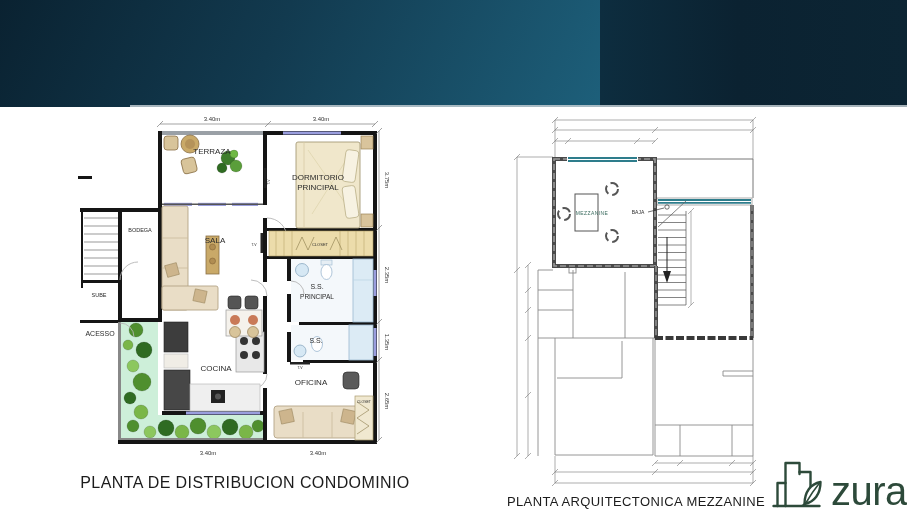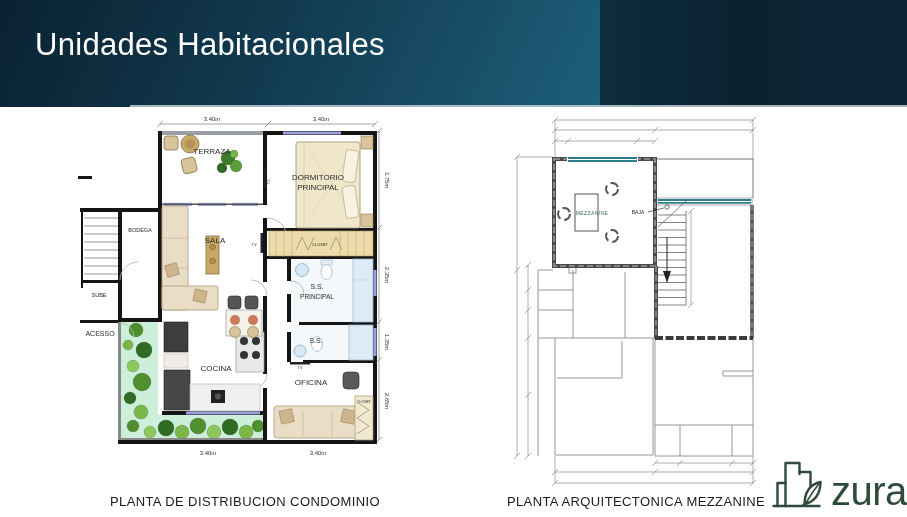--- a/index.html
+++ b/index.html
@@ -18,37 +18,36 @@
   
   .plan{position:absolute;}
   #left-plan{left:78px;top:110px;}
   #right-plan{left:495px;top:115px;}
   svg text{font-family:"Liberation Sans",sans-serif;fill:#2a2a2a;text-anchor:middle;}
   .t8{font-size:8px;} .t7{font-size:7px;} .t65{font-size:6.5px;} .t55{font-size:5.5px;}
   .t5{font-size:5px;} .t4{font-size:4px;} .t35{font-size:3.5px;}
   .tdim{font-size:6px;fill:#333;}
   .tmezz{font-size:5px;fill:#3a6b5e;letter-spacing:.4px;}
   .caption{position:absolute;text-align:center;color:#1c1c1c;letter-spacing:.4px;}
-  #caption-left{left:80px;top:474px;width:330px;font-size:13px;margin-top:20px;}
+  #caption-left{left:80px;top:474px;width:330px;font-size:16px;}
   #caption-right{left:495px;top:494px;width:282px;font-size:13px;}
   
   .logo{position:absolute;left:770px;top:452px;display:flex;align-items:flex-end;gap:5px;}
   .logo-text{color:#2d4a3a;font-size:40px;font-weight:500;letter-spacing:-.5px;
     line-height:.95;}
 </style>
 </head>
 <body>
 
 <div class="slide">
 
   <div class="banner">
     <div class="banner-left"></div>
     <div class="banner-right"></div>
     <div class="banner-line"></div>
-    <div class="slide-title">Unidades Habitacionales</div>
   </div>
 
   <svg id="left-plan" class="plan" width="320" height="390" viewBox="0 0 320 390">
 
     <g>
       <rect x="43" y="212" width="37" height="118" fill="#cdefd9"></rect>
       <rect x="43" y="305" width="142" height="25" fill="#cdefd9"></rect>
       <g stroke="rgba(0,0,0,.25)" stroke-width="0.6">
         <circle cx="58" cy="220" r="7" fill="#4f8f2e"></circle>
         <circle cx="50" cy="235" r="5" fill="#7ab648"></circle>

